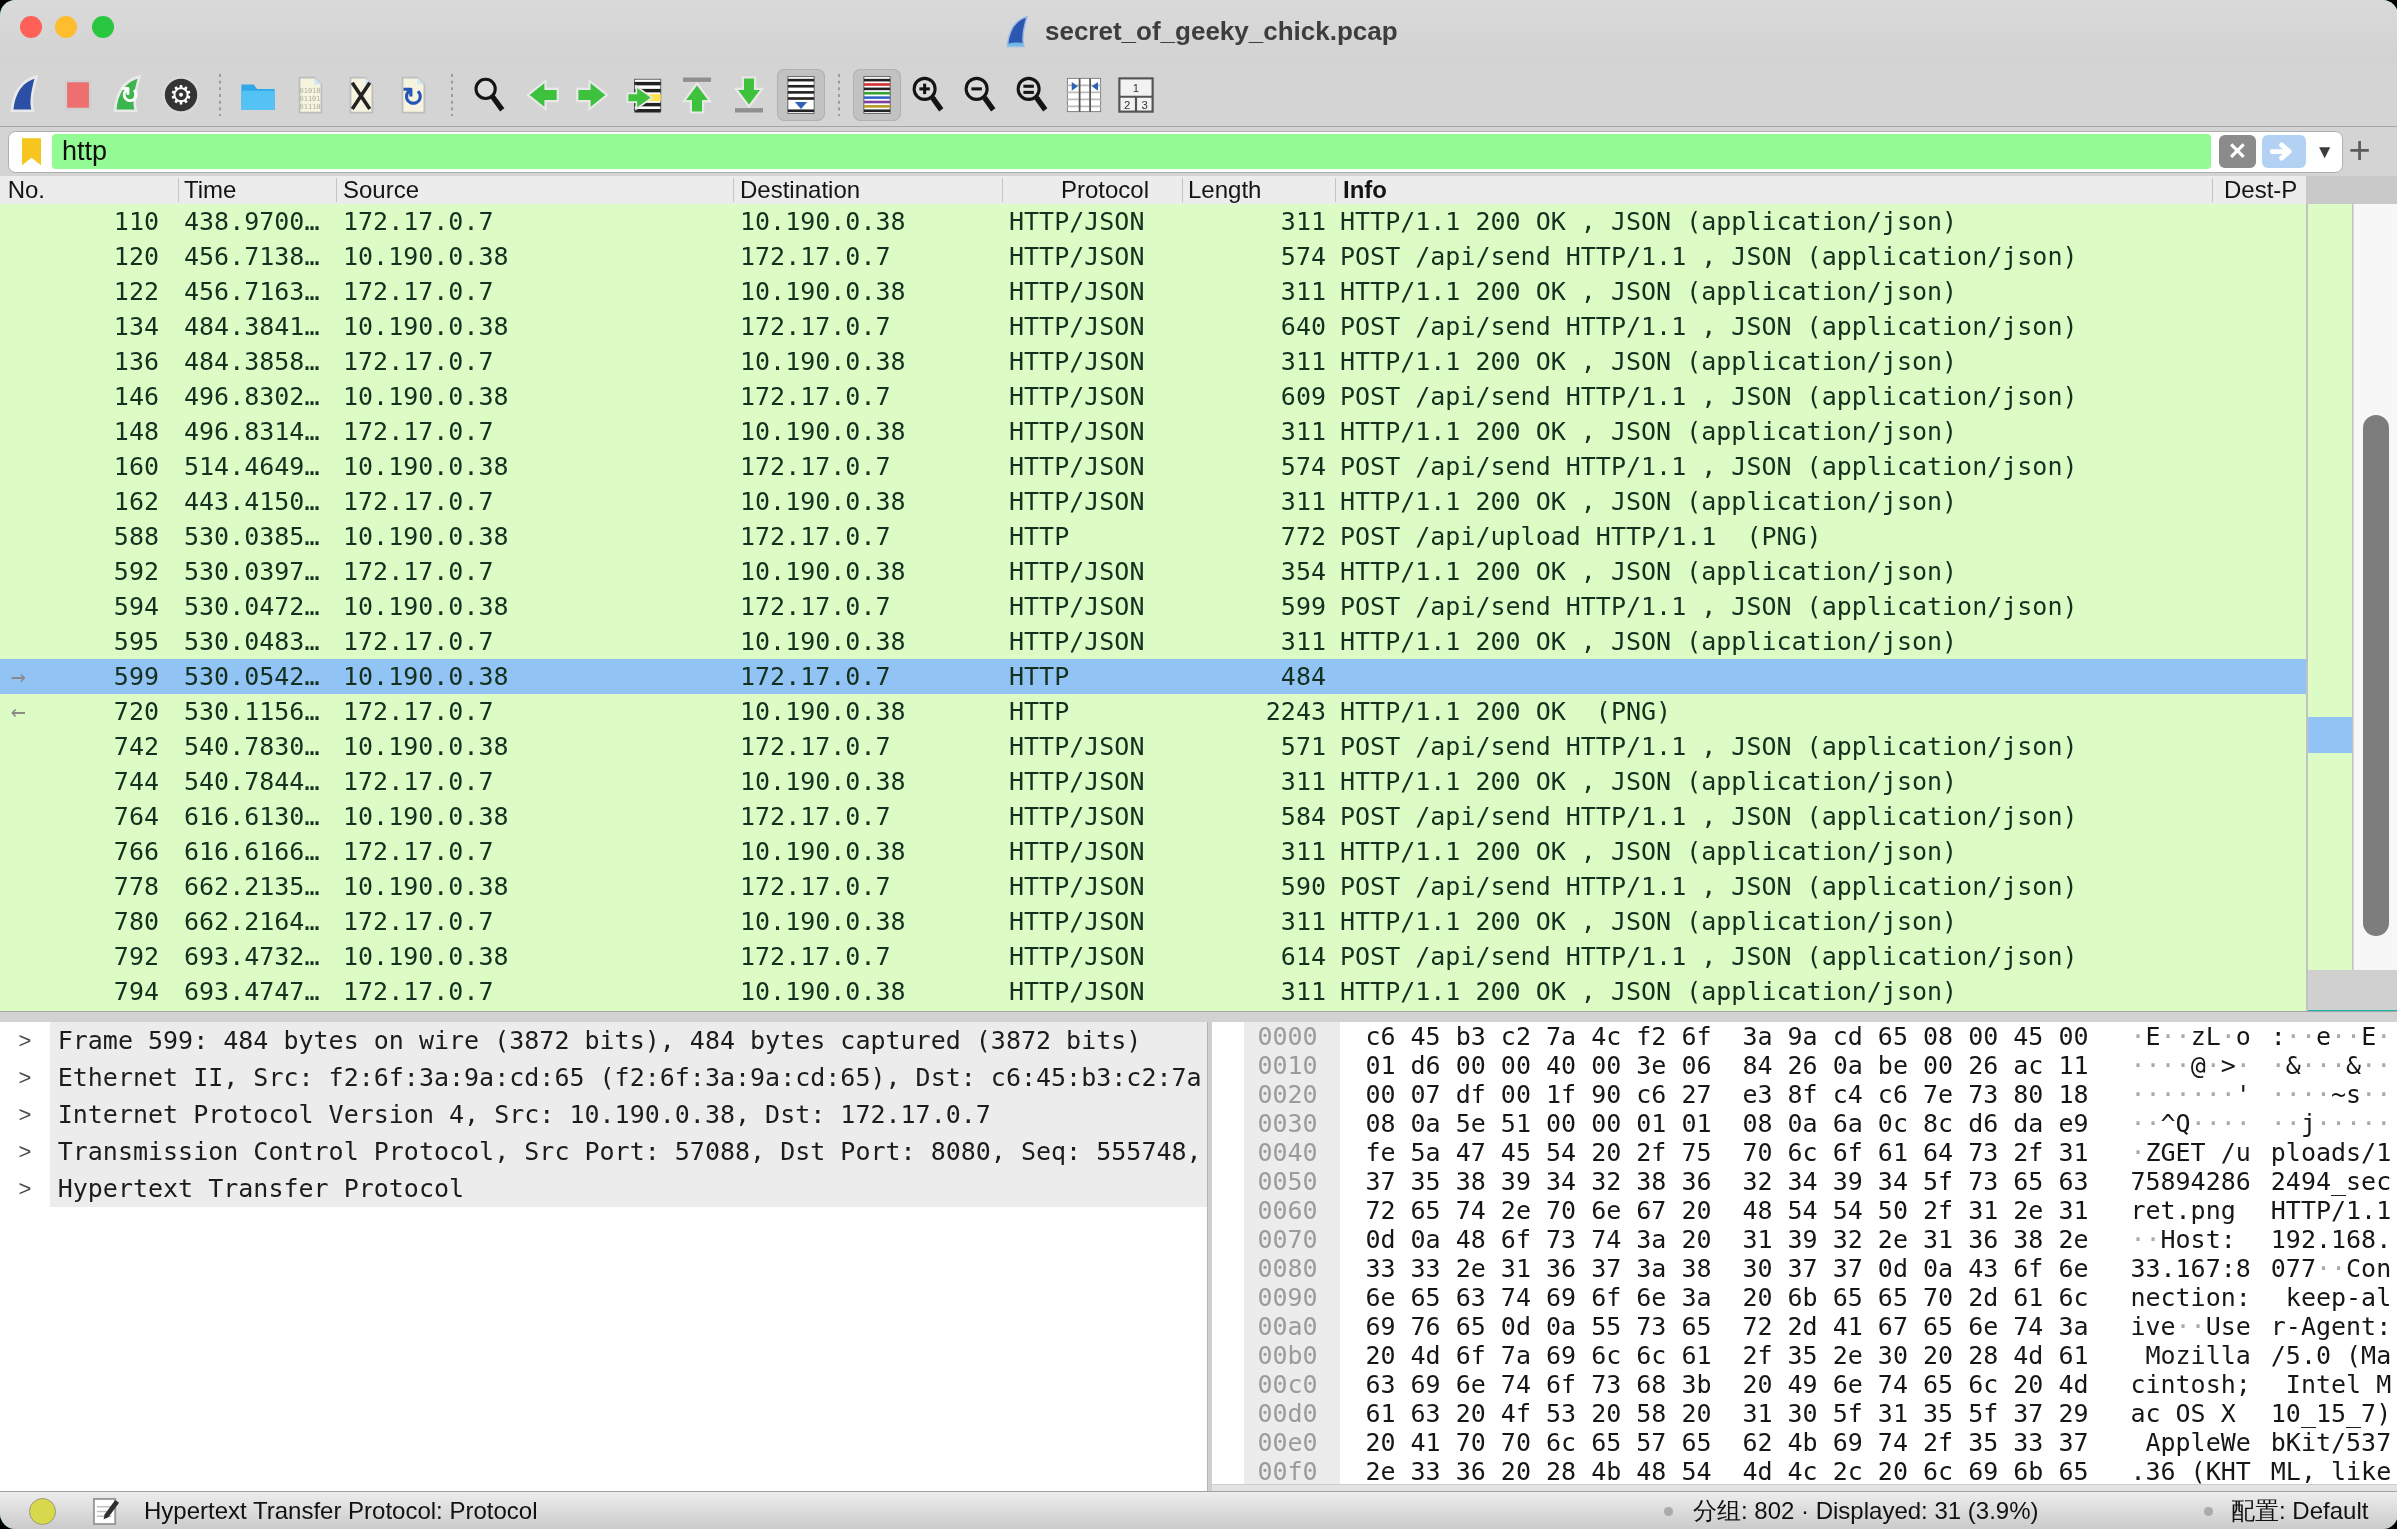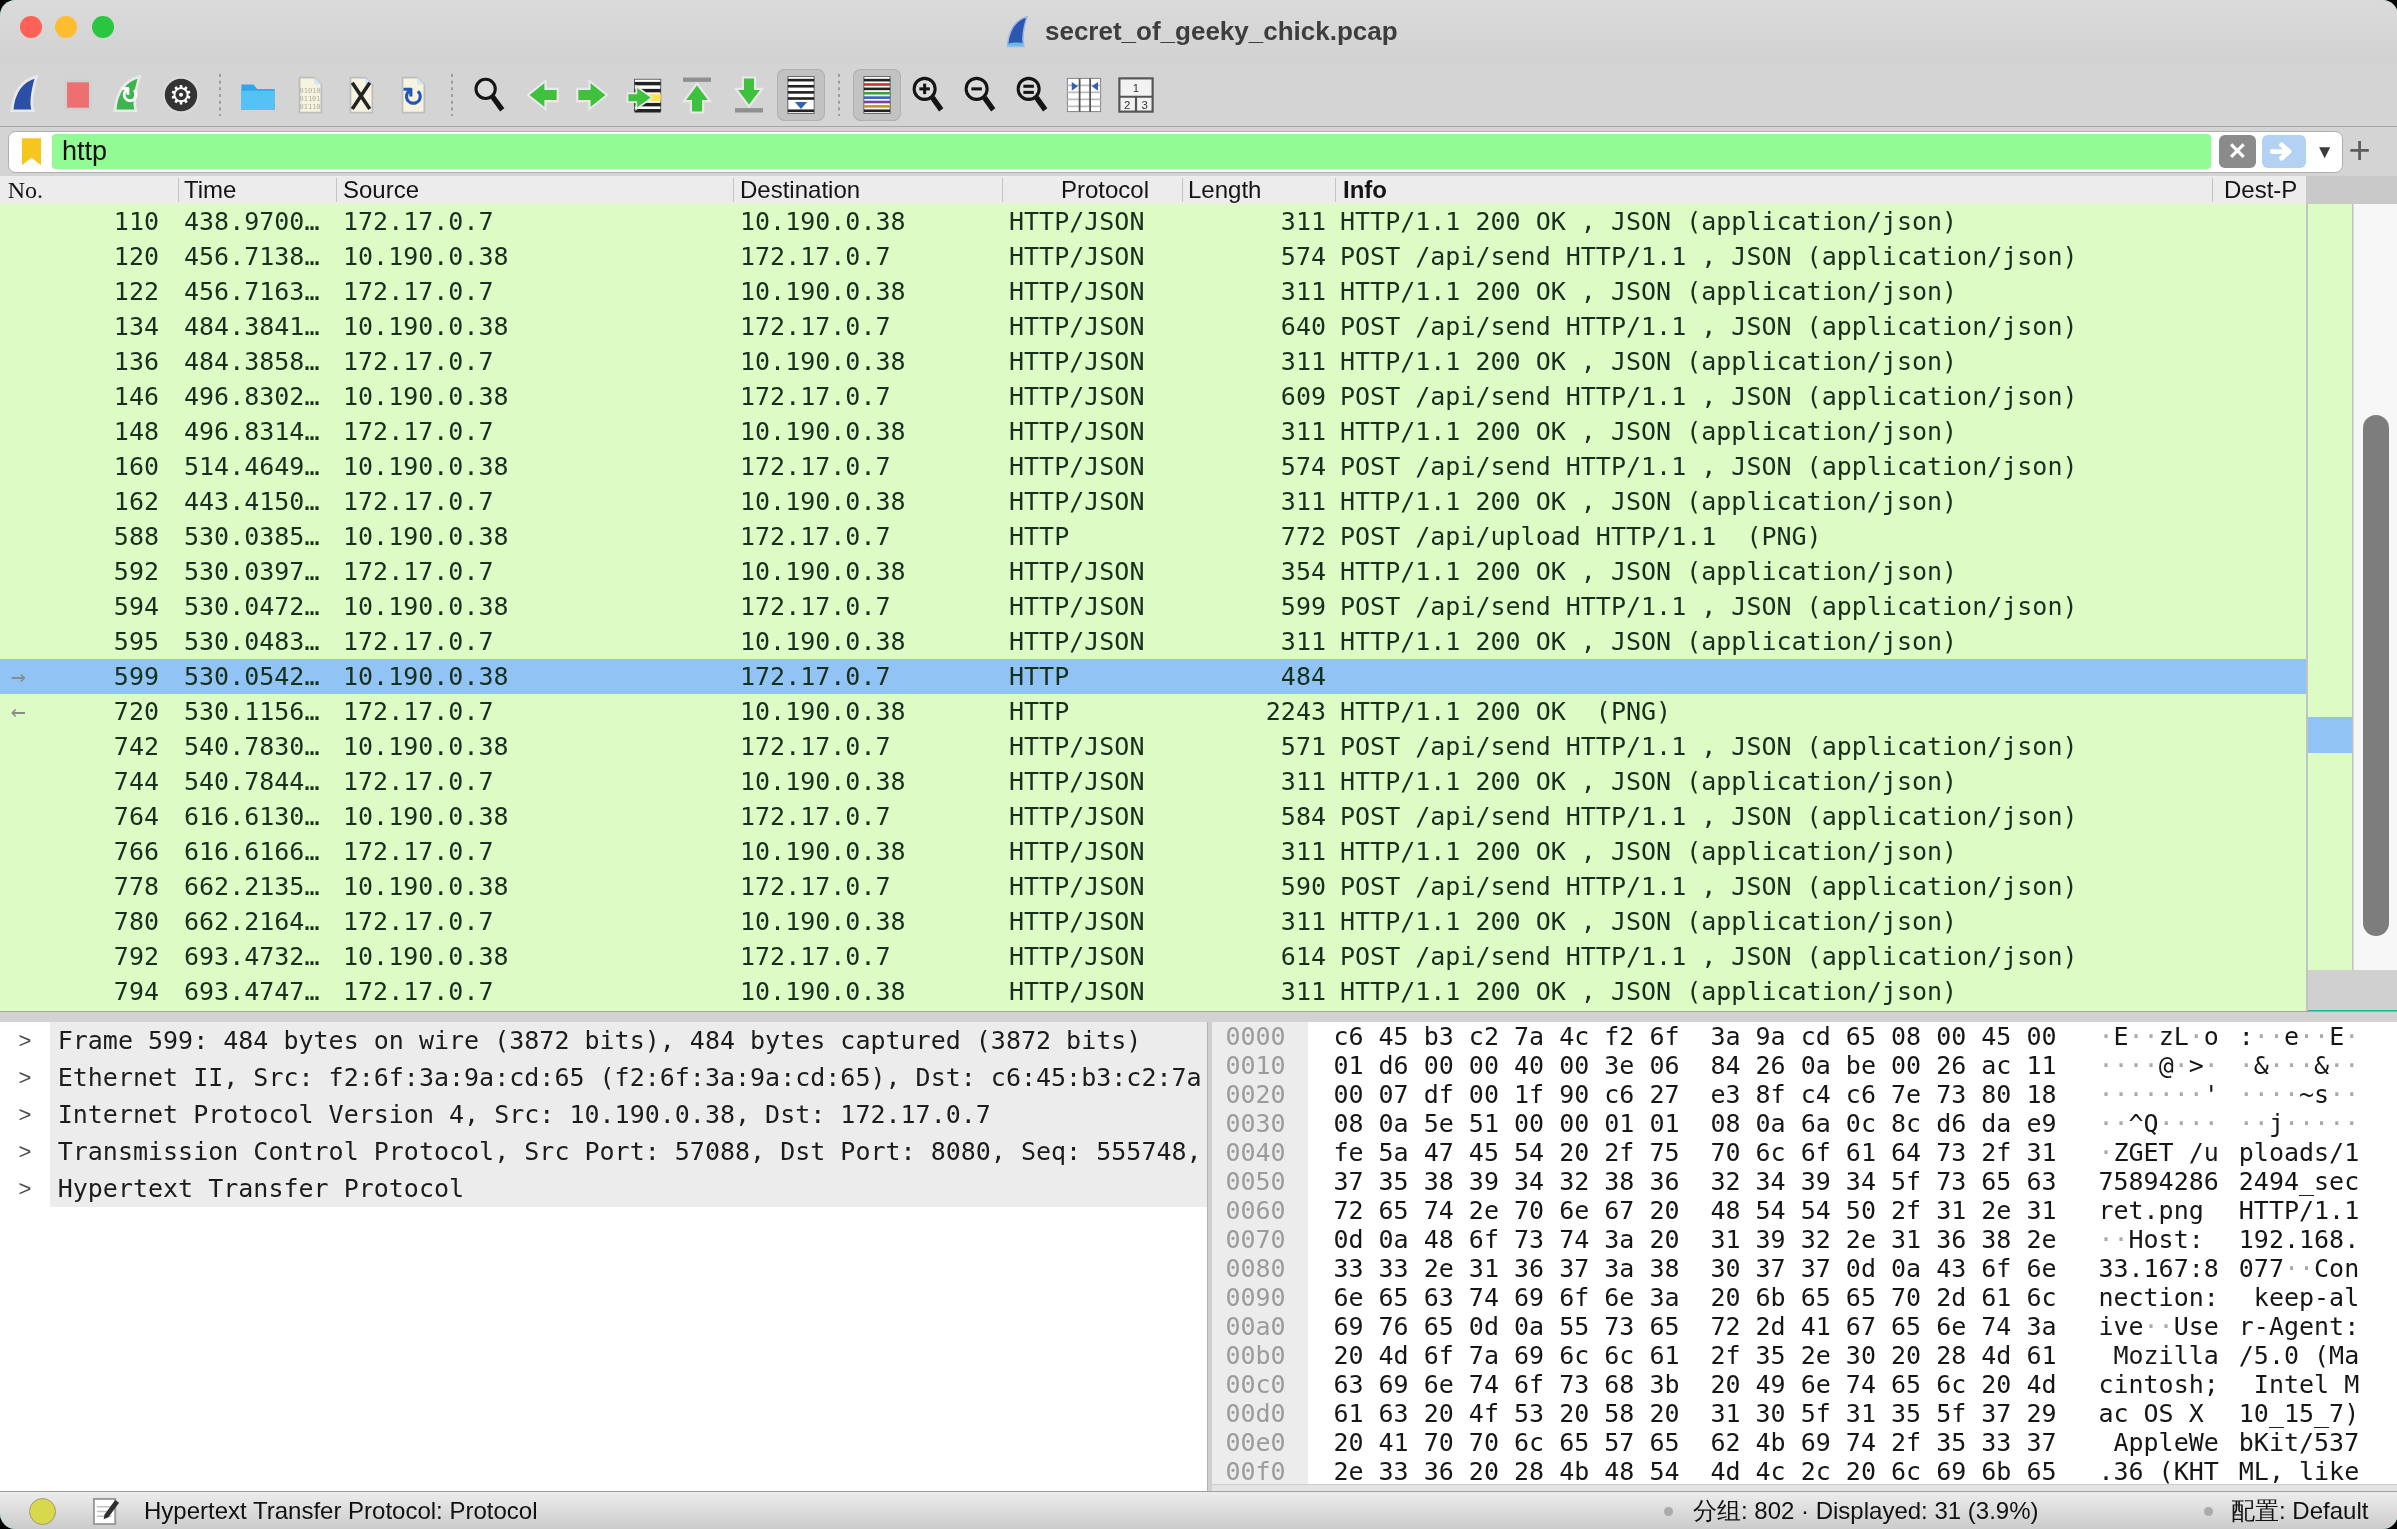--- a/index.html
+++ b/index.html
@@ -73,21 +73,21 @@
   
   .details{position:absolute;left:0;top:1022px;width:1207px;height:470px;background:#fff;overflow:hidden;font-family:"DejaVu Sans Mono",monospace;font-size:25px;color:#1c1c1c;}
   .dline{display:flex;height:37px;line-height:37px;white-space:pre;}
   .dchev{width:50px;text-align:center;color:#4c4c4c;font-size:22px;flex:0 0 auto;font-family:"Liberation Sans",sans-serif;}
   .dtext{flex:1;background:#ececec;overflow:hidden;padding-left:7.7px;}
 
   .vdivider{position:absolute;left:1207px;top:1022px;width:5.8px;height:470px;background:#cfcfcf;border-left:1px solid #b3b3b3;border-right:1px solid #b3b3b3;}
 
   
   .hexpane{position:absolute;left:1212px;top:1022px;width:1185px;height:470px;background:#fff;overflow:hidden;font-family:"DejaVu Sans Mono",monospace;font-size:25px;color:#161616;}
-  .hexrow{display:flex;height:29px;line-height:29px;white-space:pre;}
+  .hexrow{display:flex;height:29px;line-height:29px;white-space:pre;padding-left:32px;}
   .hoff{width:83px;padding-left:13.4px;background:#ececec;color:#9b9b9b;flex:0 0 auto;}
   .h1{margin-left:25px;width:348px;flex:0 0 auto;}
   .h2{margin-left:29px;width:348px;flex:0 0 auto;}
   .a1{margin-left:40px;width:125px;flex:0 0 auto;}
   .a2{margin-left:15.4px;flex:0 0 auto;}
   .dot{color:#a9a9a9;}
   .hexbottom{position:absolute;left:1212px;top:1484px;width:1185px;height:7.7px;background:#e3e3e3;border-top:1px solid #cdcdcd;}
 
   
   .statusbar{position:absolute;left:0;bottom:0;right:0;height:37px;background:linear-gradient(#ededed,#cbcbcb);border-top:1px solid #9f9f9f;}
@@ -306,21 +306,21 @@
               <path d="M2 10 H18 M12 3 L20 10 L12 17" stroke="#fff" stroke-width="5" fill="none" stroke-linecap="round" stroke-linejoin="round"></path>
             </svg>
           </div>
         <div class="fcaret">▼</div>
       </div>
     </div>
     <div class="fplus">+</div>
   </div>
 
   <div class="plheader">
-    <span class="hc" style="left:7.7px;width:163px;font-family:Liberation Serif, serif;">No.</span>
+    <span class="hc" style="left:7.7px;width:163px;">No.</span>
     <span class="hc" style="left:184px;width:144px;">Time</span>
     <span class="hc" style="left:343px;width:375px;">Source</span>
     <span class="hc" style="left:740px;width:255px;">Destination</span>
     <span class="hc" style="left:1061px;width:163px;">Protocol</span>
     <span class="hc" style="left:1188px;width:139px;">Length</span>
     <span class="hc" style="left:1343px;width:855px;font-weight:bold;">Info</span>
     <span class="hc" style="left:2224px;width:82px;">Dest-P</span>
     <span class="hsep" style="left:178px;"></span>
     <span class="hsep" style="left:336px;"></span>
     <span class="hsep" style="left:733px;"></span>

